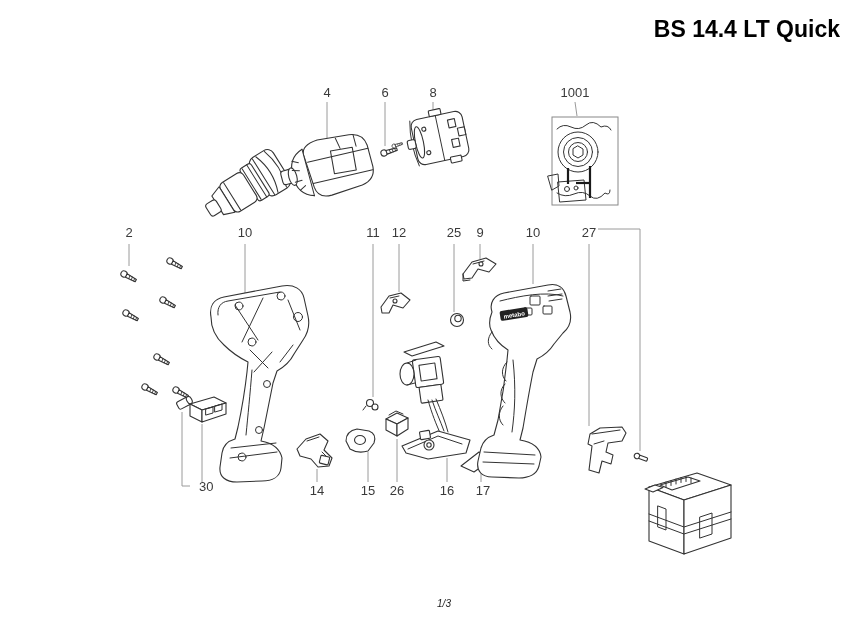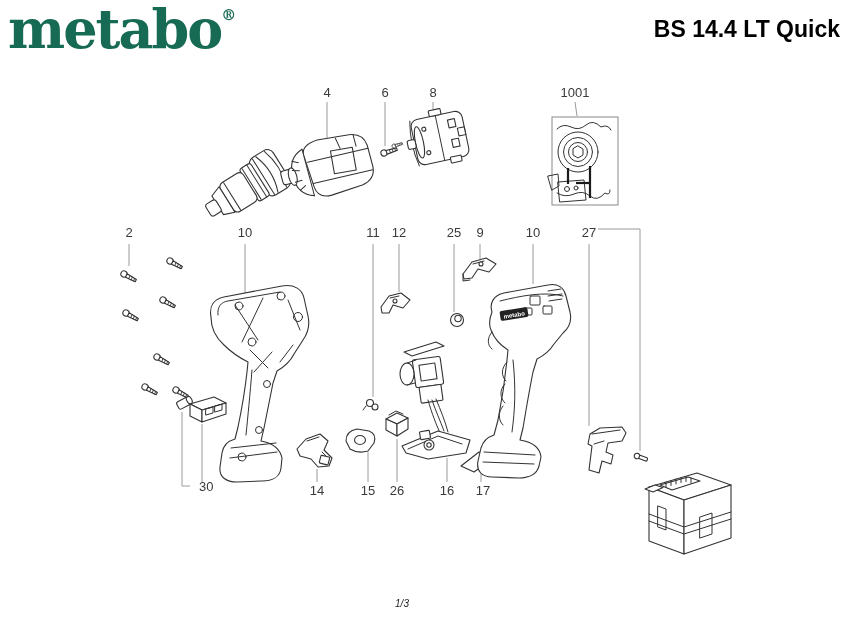--- a/index.html
+++ b/index.html
@@ -7,39 +7,38 @@
         font-family:"Liberation Sans",sans-serif;}
   
   #hdr{position:absolute;left:0;top:0;width:100%;height:64px;}
   .logo{position:absolute;left:8px;top:2px;color:#176a53;
         font-family:"DejaVu Serif",serif;font-weight:bold;font-size:54px;
         letter-spacing:-2px;line-height:1;}
   .logo sup{font-size:15px;font-weight:bold;vertical-align:28px;letter-spacing:0;}
   .title{position:absolute;right:9px;top:16px;color:#000;
          font-family:Liberation Sans, sans-serif;font-weight:bold;font-size:23px;}
   
-  .pageno{position:absolute;left:372px;top:598px;width:60px;text-align:center;
+  .pageno{position:absolute;left:414px;top:598px;width:60px;text-align:center;
           font-size:10px;font-style:italic;color:#222;}
   
   svg{position:absolute;left:0;top:0;}
   .ln{stroke:#9a9a9a;stroke-width:1;fill:none;}
   .dw{stroke:#333;stroke-width:1.1;fill:#fff;stroke-linejoin:round;stroke-linecap:round;}
   .dwn{stroke:#333;stroke-width:1;fill:none;stroke-linejoin:round;stroke-linecap:round;}
   .wire{stroke:#1a1a1a;stroke-width:2.2;fill:none;}
   .callout{font-family:"Liberation Sans",sans-serif;font-size:13px;fill:#3a3a3a;}
   .badge{fill:#222;stroke:none;}
   .badgetxt{font-family:"Liberation Sans",sans-serif;font-size:6px;font-weight:bold;fill:#fff;}
 </style>
 </head>
 <body>
 
 <div id="page">
 
   <div id="hdr">
-    <div class="logo"><span>metabo</span><sup>®</sup></div>
     <div class="title">BS 14.4 LT Quick</div>
   </div>
 
   <svg width="849" height="624" viewBox="0 0 849 624">
 
     <defs>
       <g id="scr">
         <circle cx="0" cy="0" r="3.1"></circle>
         <path d="M2.6,-1.7 L13.5,-1 L13.5,1.6 L2.8,2.1 Z"></path>
         <path d="M6,-1.3 L6.4,1.9 M8.8,-1.2 L9.2,1.8 M11.5,-1.1 L11.8,1.7" stroke-width=".8"></path>

